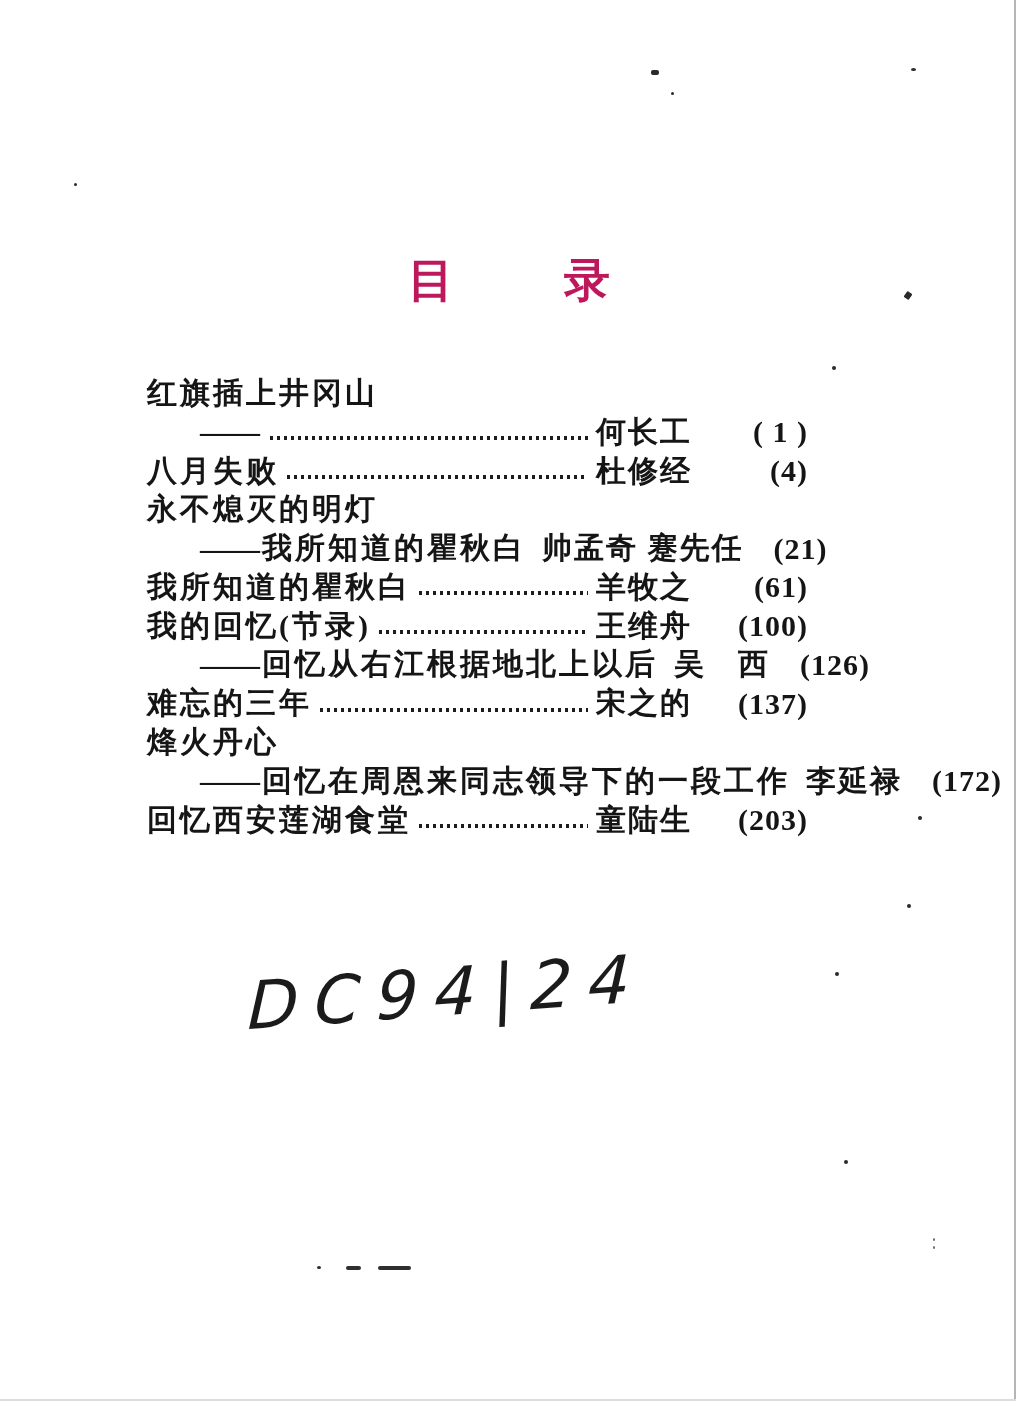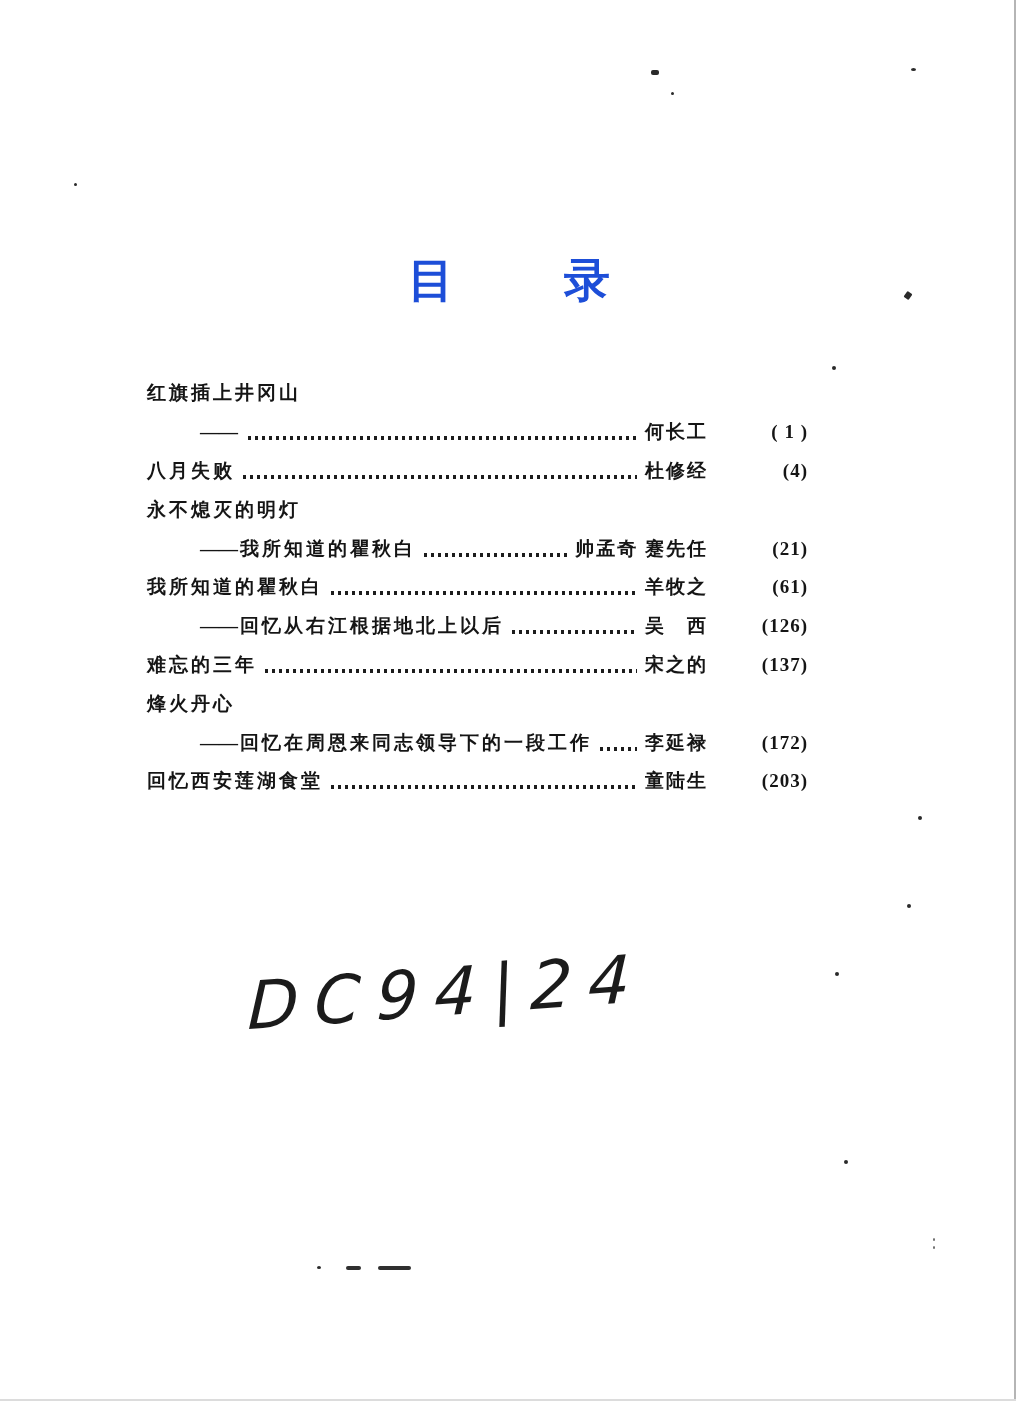--- a/index.html
+++ b/index.html
@@ -29,33 +29,33 @@
     background: #dcdcdc;
   }
   .doc-title {
     position: absolute;
     top: 250px;
     left: 408px;
     font-size: 46px;
     font-weight: bold;
     letter-spacing: 6px;
     white-space: pre;
-    color: #1d4ed8;
+    color: #be185d;
   }
   .toc-list {
     position: absolute;
     top: 374px;
     left: 145px;
     width: 663px;
   }
   .toc-row {
     display: flex;
     align-items: center;
     height: 38.8px;
-    font-size: 19px;
+    font-size: 30px;
     font-weight: bold;
     white-space: nowrap;
   }
   .toc-row.indent {
     padding-left: 55px;
   }
   .entry-dash {
     letter-spacing: 0;
     margin-right: 2px;
   }
@@ -64,21 +64,21 @@
   }
   .entry-leader {
     flex: 1;
     height: 4px;
     margin: 12px 8px 0 8px;
     background-image: repeating-linear-gradient(90deg,
       #1c1c1c 0px, #1c1c1c 3px, transparent 3px, transparent 7px);
   }
   .entry-authors {
     letter-spacing: 2px;
-    margin-right: 14px;
+    margin-right: 30px;
   }
   .entry-page {
     width: 86px;
     text-align: right;
     letter-spacing: 1px;
   }
   .handwritten-code {
     position: absolute;
     top: 968px;
     left: 248px;
@@ -138,20 +138,27 @@
       <span class="entry-leader"></span>
       <span class="entry-authors">帅孟奇 蹇先任</span>
       <span class="entry-page">(21)</span>
     </div>
       <div class="toc-row">
       <span class="entry-dash"></span>
       <span class="entry-title">我所知道的瞿秋白</span>
       <span class="entry-leader"></span>
       <span class="entry-authors">羊牧之</span>
       <span class="entry-page">(61)</span>
+    </div>
+      <div class="toc-row">
+      <span class="entry-dash"></span>
+      <span class="entry-title">我的回忆(节录)</span>
+      <span class="entry-leader"></span>
+      <span class="entry-authors">王维舟</span>
+      <span class="entry-page">(100)</span>
     </div>
       <div class="toc-row indent">
       <span class="entry-dash">——</span>
       <span class="entry-title">回忆从右江根据地北上以后</span>
       <span class="entry-leader"></span>
       <span class="entry-authors">吴　西</span>
       <span class="entry-page">(126)</span>
     </div>
       <div class="toc-row">
       <span class="entry-dash"></span>

